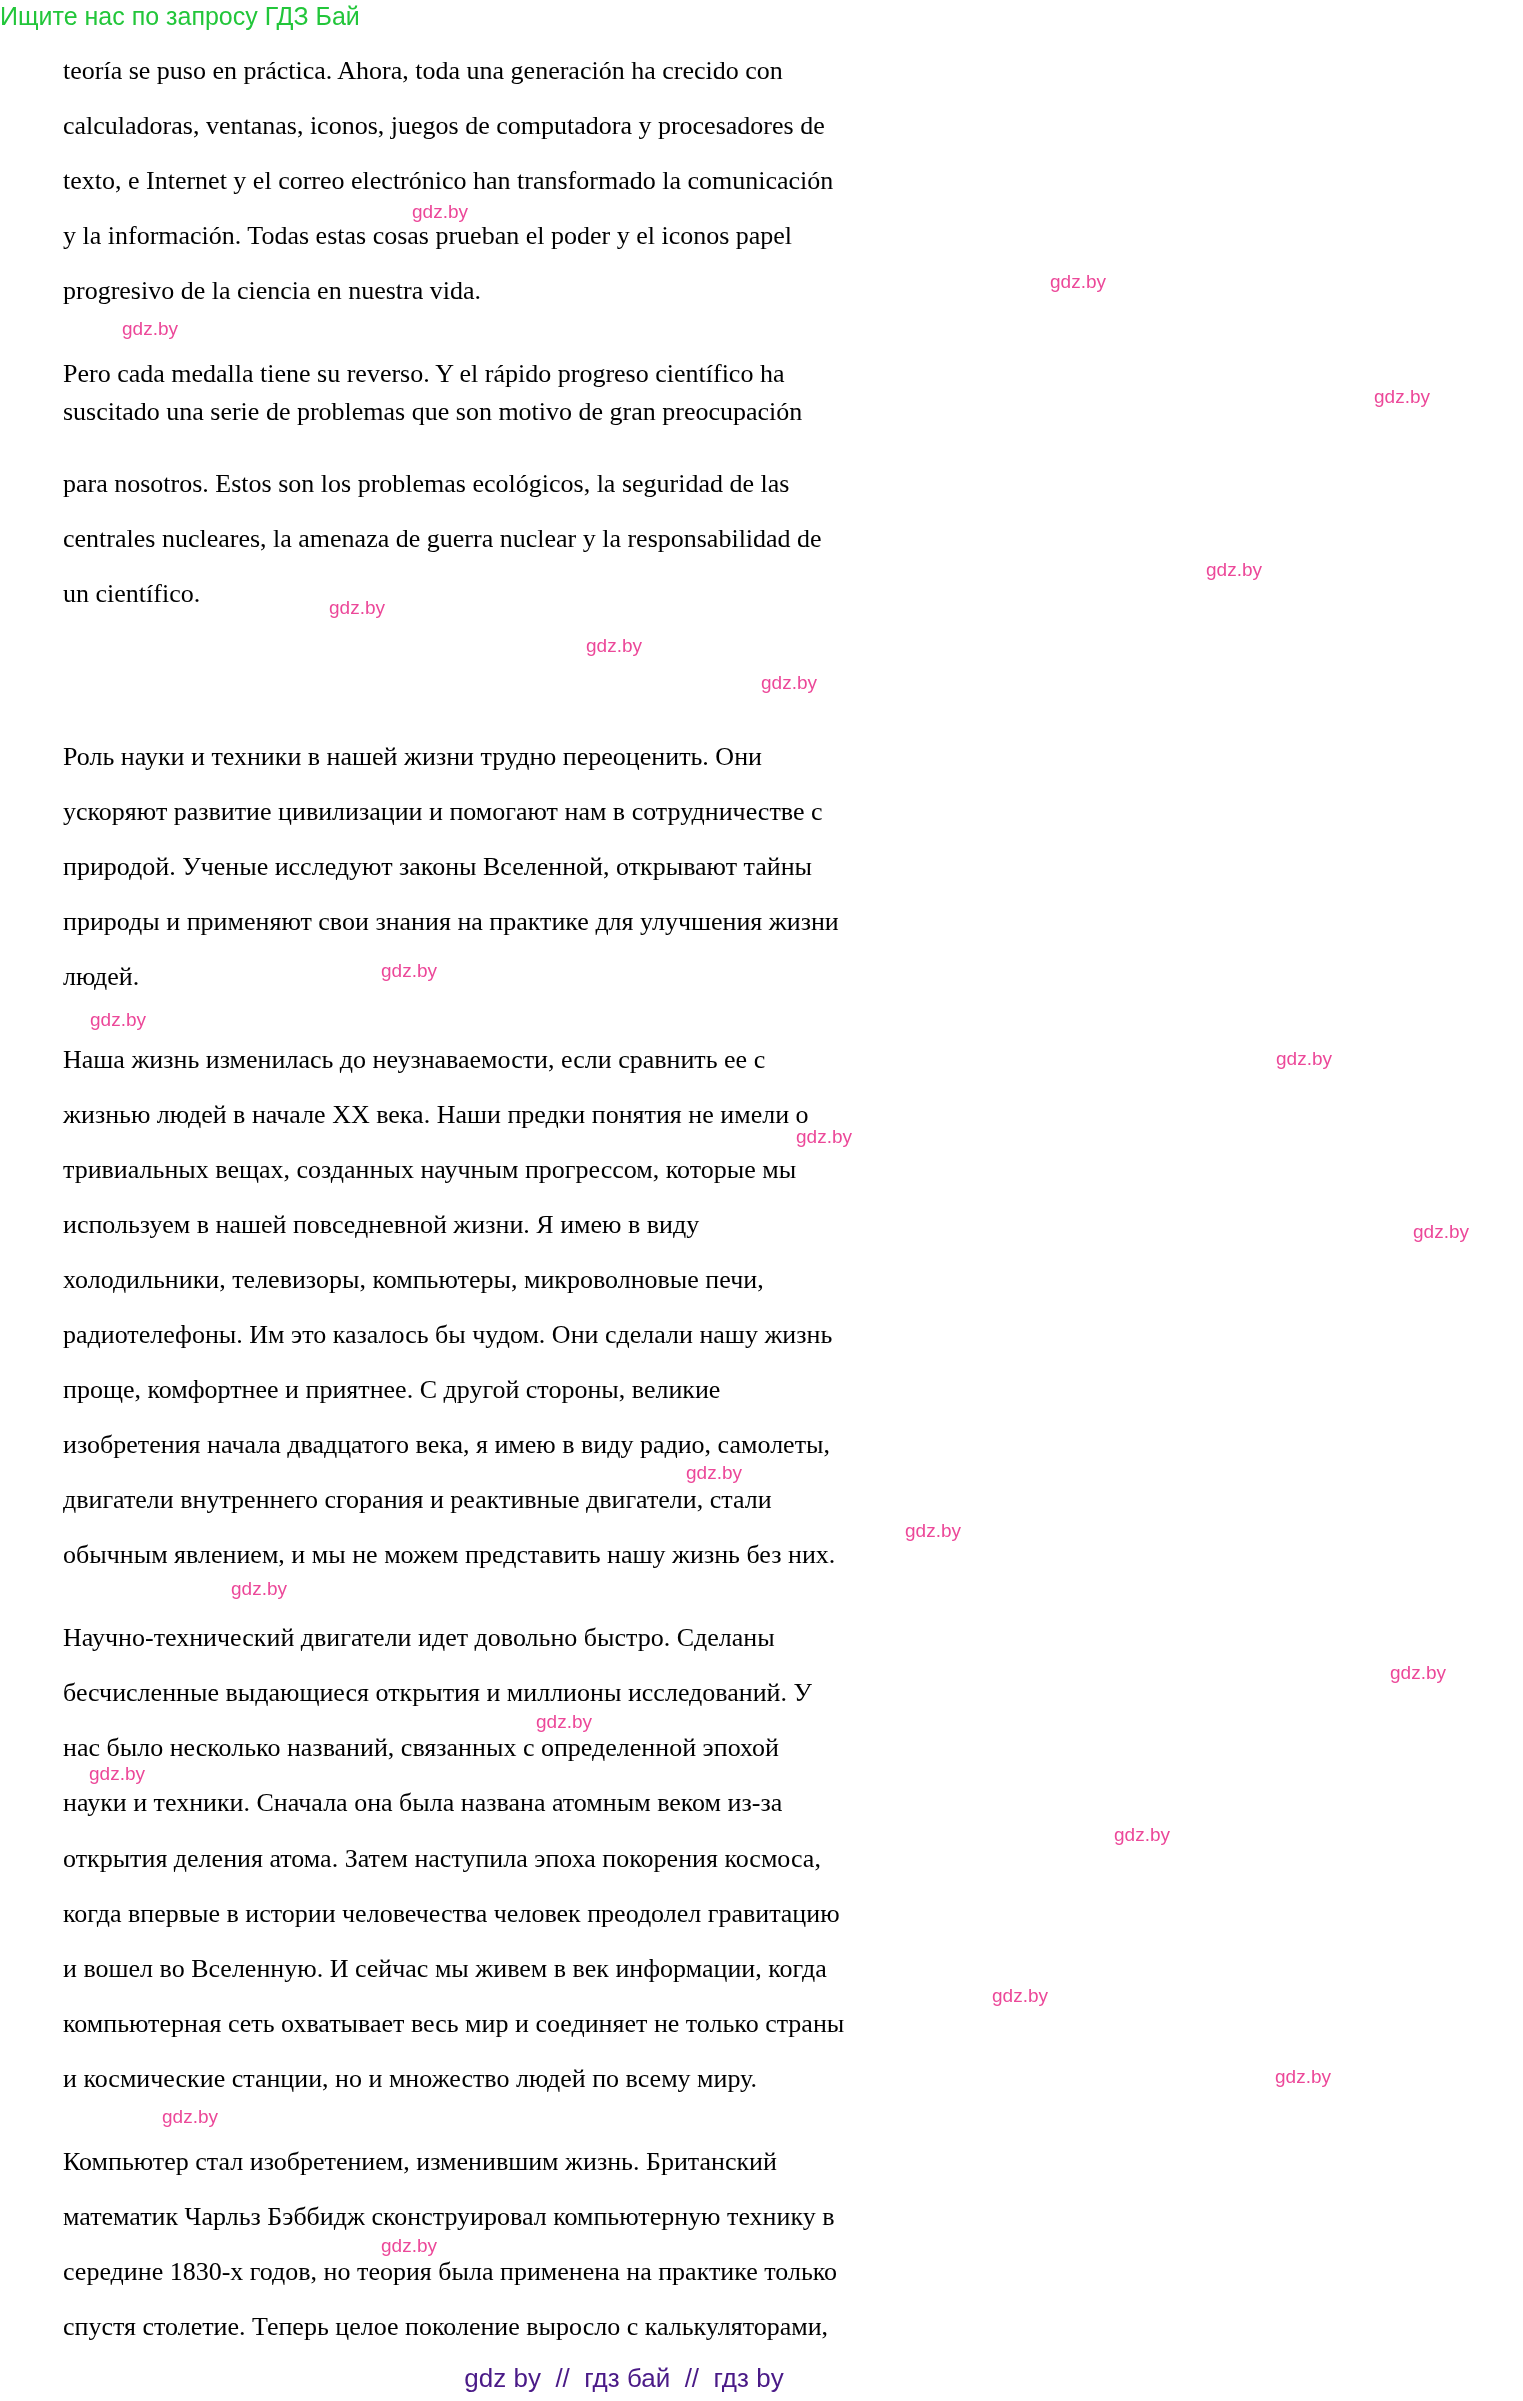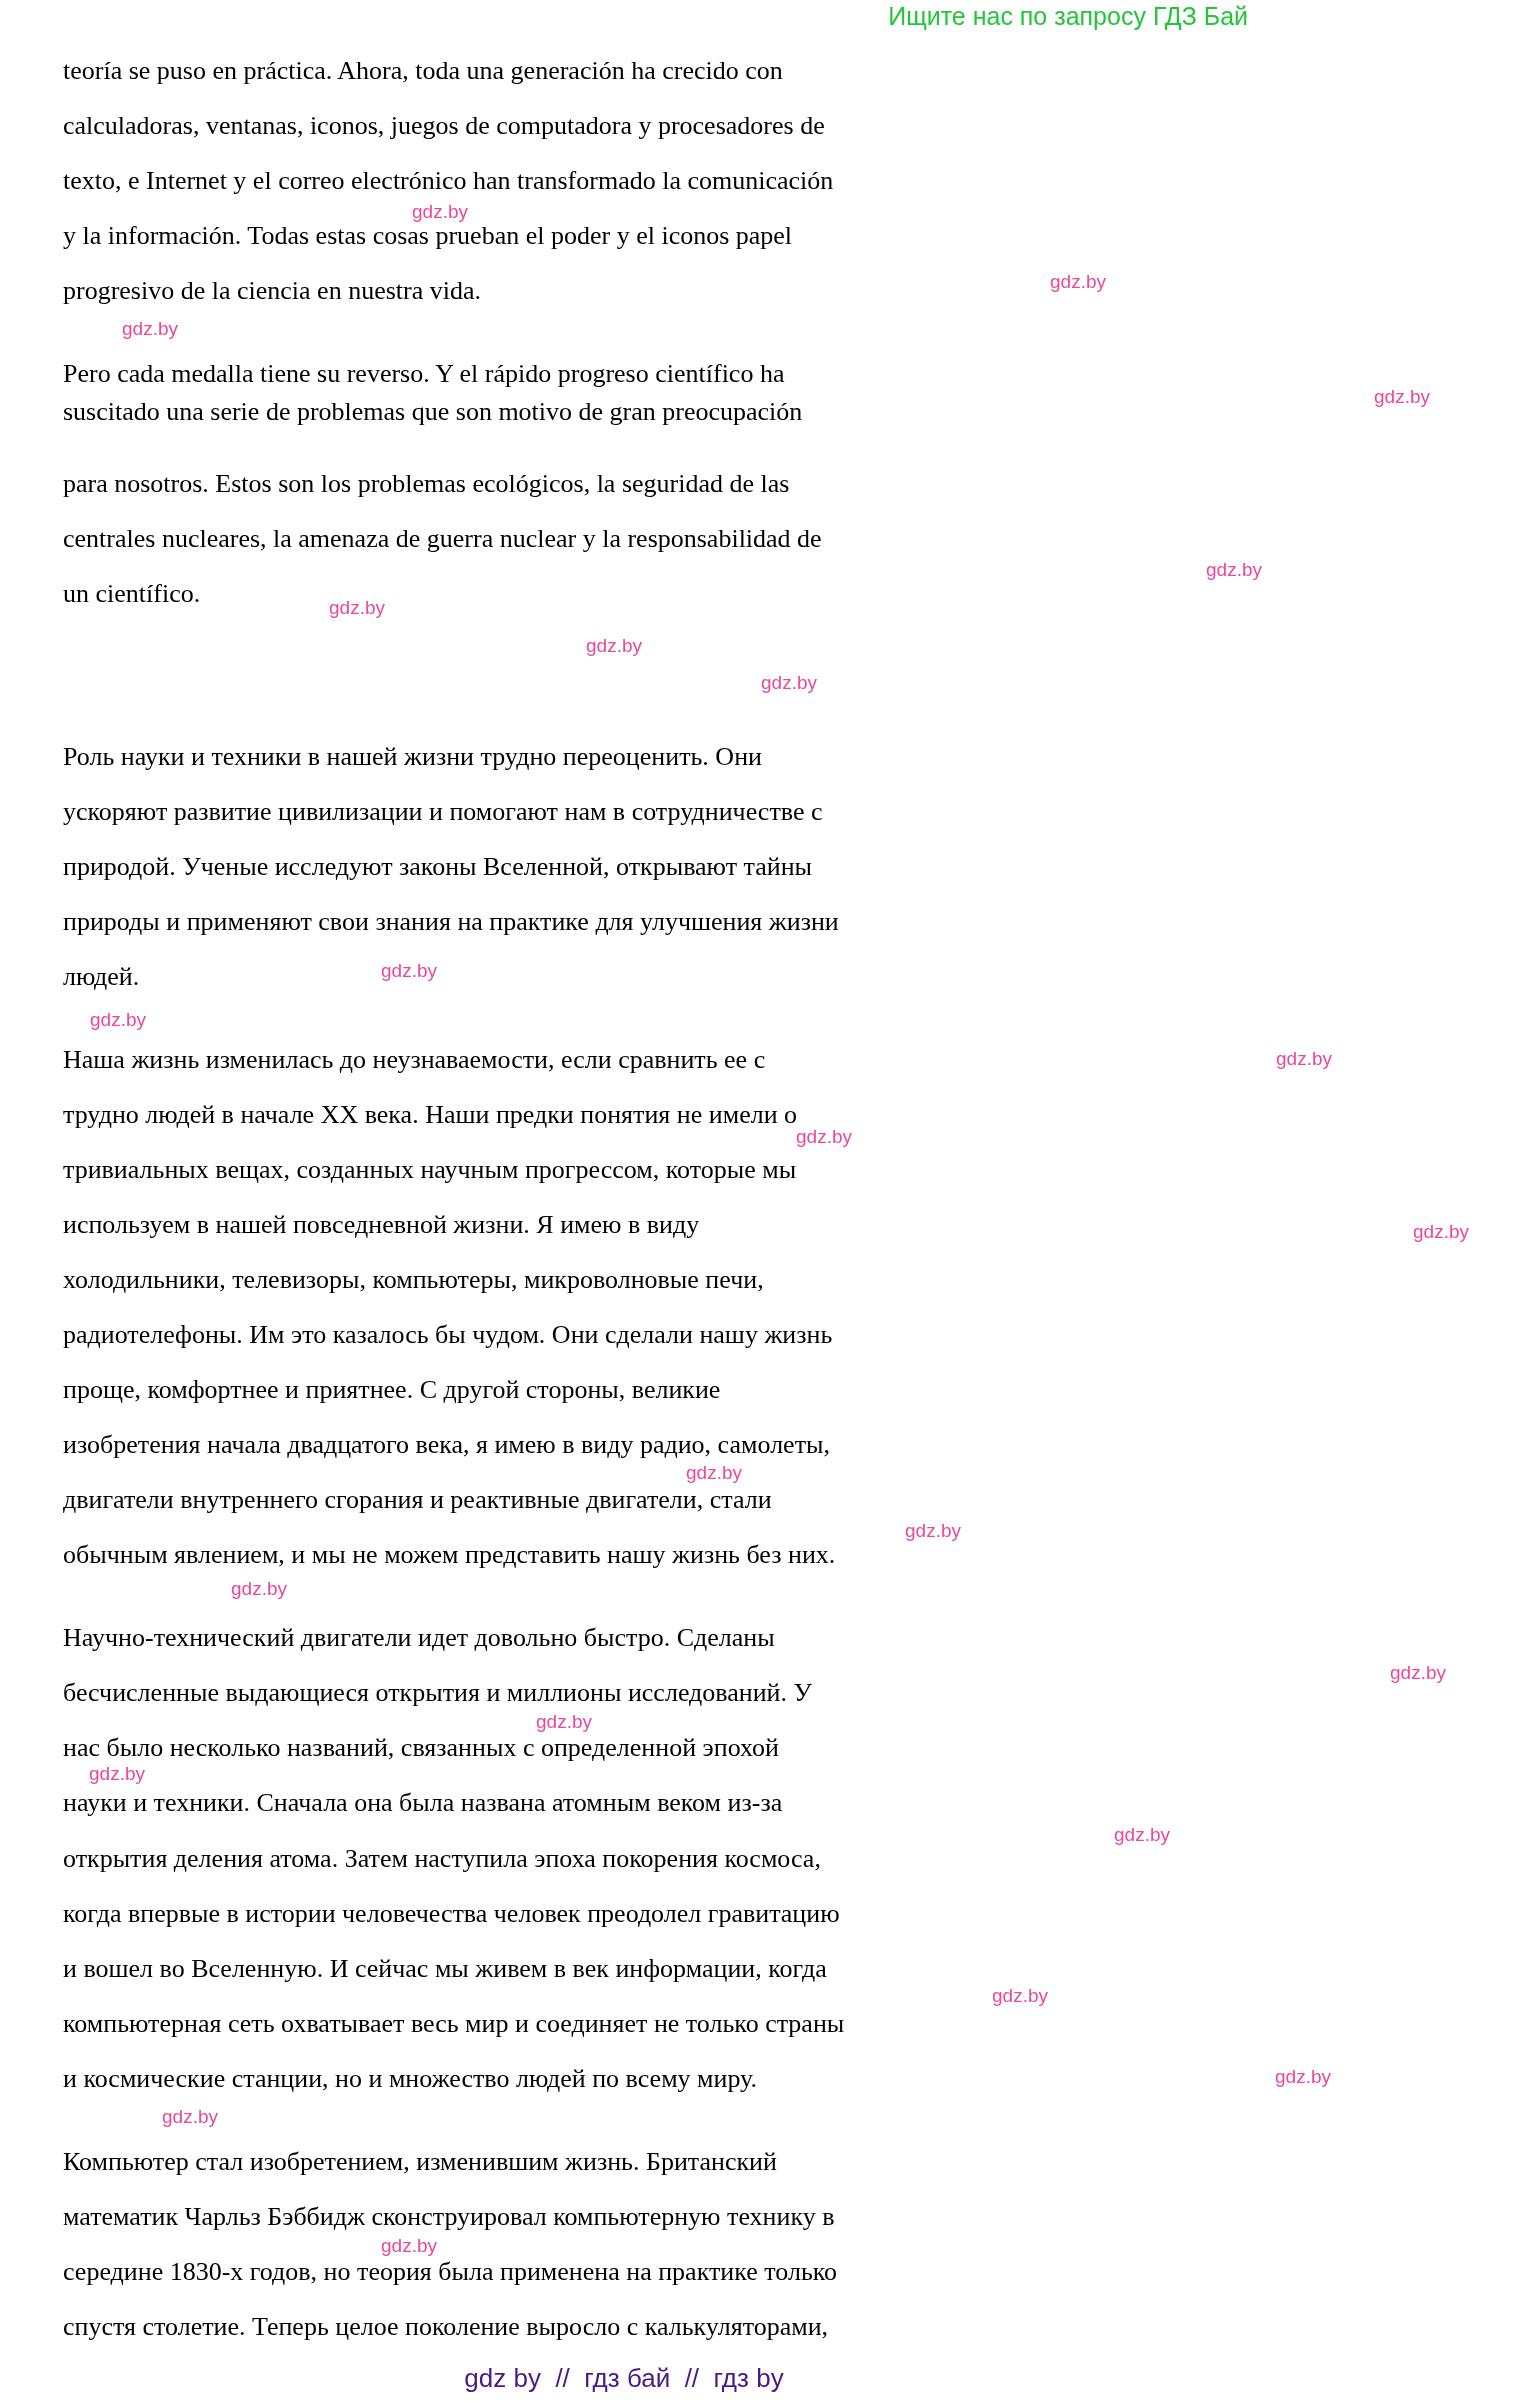--- a/index.html
+++ b/index.html
@@ -1,18 +1,18 @@
 <!DOCTYPE html>
 <html style="font-size:12.2px"><head>
 <meta charset="utf-8">
 <style>
   html, body { margin: 0; padding: 0; background: #ffffff; }
   body { width: 1524px; height: 2401px; position: relative; overflow: hidden; }
   .header {
-    position: absolute; left: 0; top: 1.5px; width: 1248px; text-align: right;
+    position: absolute; left: 0; top: 1.5px; width: 1248px; text-align: left;
     font-family: "Liberation Sans", sans-serif; font-size: 25px; color: #22c63a;
     letter-spacing: 0px;
   }
   .footer {
     position: absolute; left: 0; top: 2363px; width: 1248px; text-align: center;
     font-family: "Liberation Sans", sans-serif; font-size: 26px; color: #4a1a87;
     white-space: pre;
   }
   .line {
     position: absolute; left: 63px;
@@ -49,21 +49,21 @@
 <div>
   <div class="line" style="top:729px">Роль науки и техники в нашей жизни трудно переоценить. Они</div>
   <div class="line" style="top:784px">ускоряют развитие цивилизации и помогают нам в сотрудничестве с</div>
   <div class="line" style="top:839px">природой. Ученые исследуют законы Вселенной, открывают тайны</div>
   <div class="line" style="top:894px">природы и применяют свои знания на практике для улучшения жизни</div>
   <div class="line" style="top:949px">людей.</div>
 </div>
 
 <div>
   <div class="line" style="top:1032px">Наша жизнь изменилась до неузнаваемости, если сравнить ее с</div>
-  <div class="line" style="top:1087px">трудно людей в начале XX века. Наши предки понятия не имели о</div>
+  <div class="line" style="top:1087px">жизнью людей в начале XX века. Наши предки понятия не имели о</div>
   <div class="line" style="top:1142px">тривиальных вещах, созданных научным прогрессом, которые мы</div>
   <div class="line" style="top:1197px">используем в нашей повседневной жизни. Я имею в виду</div>
   <div class="line" style="top:1252px">холодильники, телевизоры, компьютеры, микроволновые печи,</div>
   <div class="line" style="top:1307px">радиотелефоны. Им это казалось бы чудом. Они сделали нашу жизнь</div>
   <div class="line" style="top:1362px">проще, комфортнее и приятнее. С другой стороны, великие</div>
   <div class="line" style="top:1417px">изобретения начала двадцатого века, я имею в виду радио, самолеты,</div>
   <div class="line" style="top:1472px">двигатели внутреннего сгорания и реактивные двигатели, стали</div>
   <div class="line" style="top:1527px">обычным явлением, и мы не можем представить нашу жизнь без них.</div>
 </div>
 

